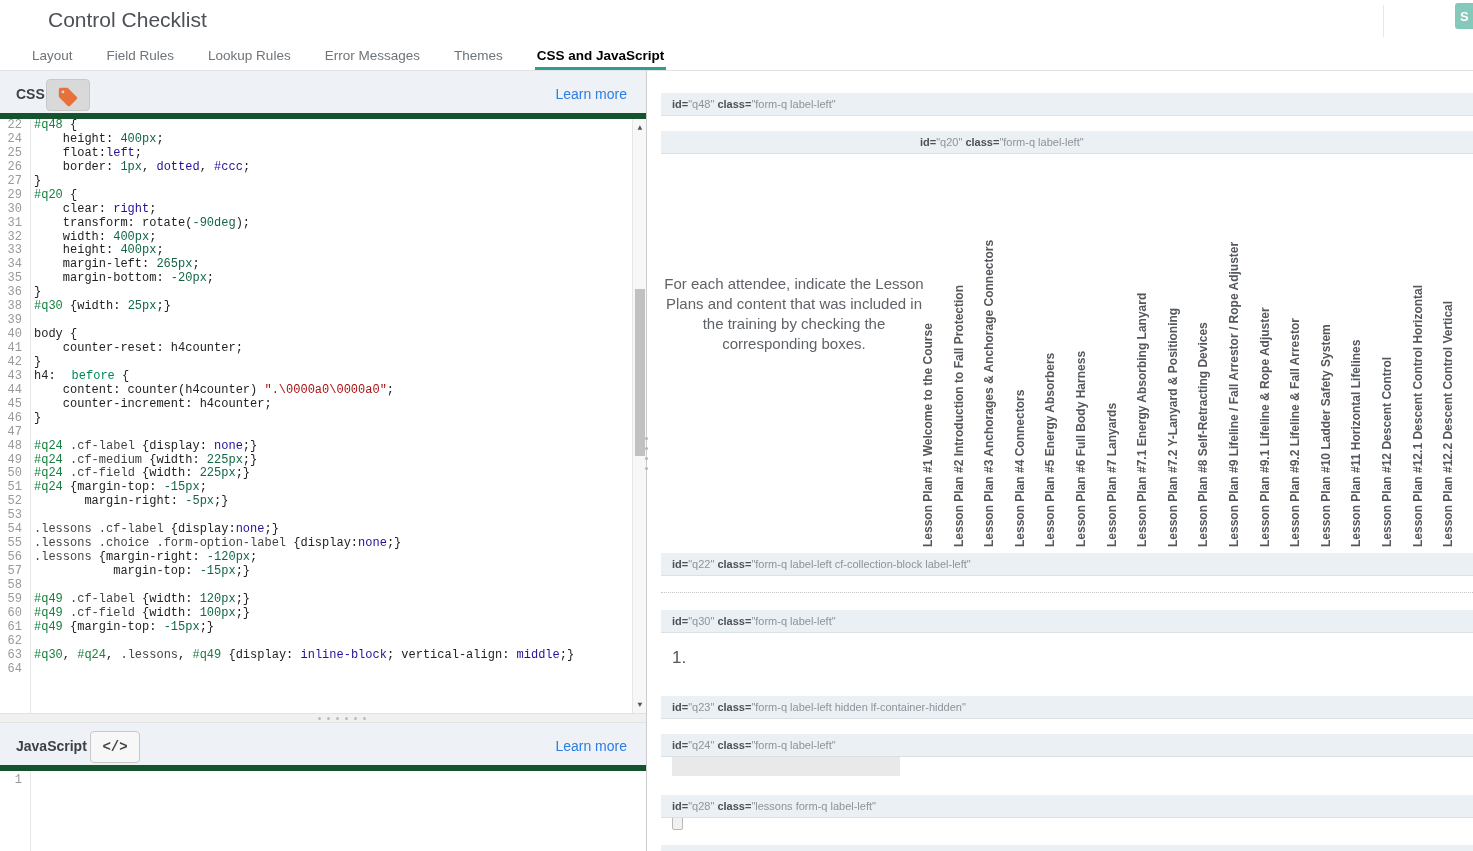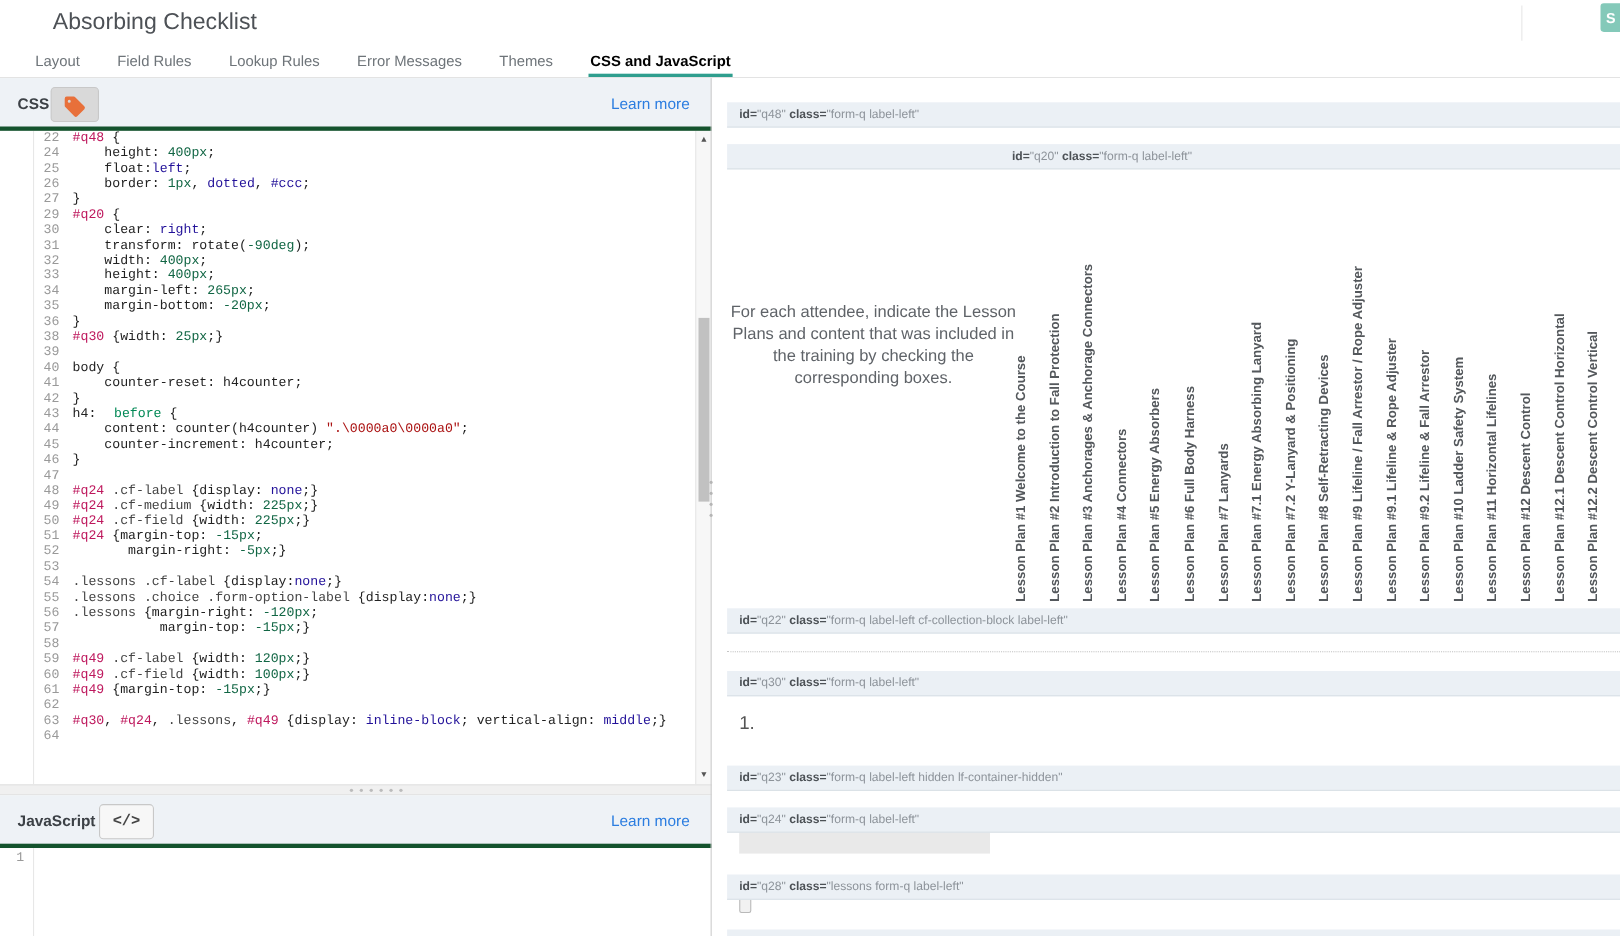--- a/index.html
+++ b/index.html
@@ -23,41 +23,41 @@
          white-space:nowrap; }
   .tab.active { color:#000000; font-weight:bold; border-bottom:3px solid #2f9e8e; }
 
   
   .left-pane { position:absolute; left:0; top:71px; width:647px; height:780px; background:#fff; }
   .pane-divider { position:absolute; left:646px; top:71px; width:1px; height:780px; background:#ccc; }
   .v-dots { position:absolute; left:642px; top:430px; width:9px; height:40px; }
   .v-dots i { display:block; width:3px; height:3px; border-radius:50%; background:#b5b5b5; margin:7px auto 0; }
 
   .panel-header { position:relative; width:100%; height:48px; background:#eef2f6;
-                  border-bottom:4px solid #14532d; }
+                  border-bottom:6px solid #14532d; }
   .panel-title { position:absolute; left:16px; top:15px; font-size:14px; font-weight:bold; color:#3c4146; }
   .icon-btn { position:absolute; top:8px; height:32px; border:1px solid #c8c8c8; border-radius:4px;
               cursor:pointer; }
   .tag-btn { left:46px; width:44px; background:#d9d9d9; }
   .tag-btn svg { display:block; margin:4px auto 0; }
   .code-btn { left:90px; width:50px; background:#f7f7f7; color:#444; font-size:14px; font-weight:bold;
               font-family:"Liberation Mono", monospace; }
   .learn-more { position:absolute; right:20px; top:15px; font-size:14px; color:#2b7de0;
                 text-decoration:none; cursor:pointer; }
 
   .editor { position:relative; width:100%; background:#fff; overflow:hidden;
             font-family:"Liberation Mono", monospace; font-size:12px; color:#222; }
   .css-editor { height:594px; }
   .js-editor  { height:81px; }
   .code-lines { position:relative; width:100%; height:100%; }
   .code-lines::before { content:""; position:absolute; left:30px; top:0; bottom:0; width:1px; background:#e7e7e7; }
-  .crow { height:13.95px; line-height:13.95px; white-space:pre; display:flex;margin-left:32px; }
+  .crow { height:13.95px; line-height:13.95px; white-space:pre; display:flex; }
   .ln   { display:inline-block; width:26px; text-align:right; padding-right:4px; color:#999; flex:none; }
   .code { padding-left:8px; }
-  .t-sel    { color:#be185d; }
+  .t-sel    { color:#15803d; }
   .t-qual   { color:#444444; }
   .t-num    { color:#116644; }
   .t-kw     { color:#221199; }
   .t-str    { color:#aa1111; }
   .t-pseudo { color:#008855;padding-left:16px; }
 
   .v-scrollbar { position:absolute; right:0; top:0; bottom:0; width:15px; background:#f7f7f7;
                  border-left:1px solid #e6e6e6; }
   .v-scrollbar .arrow { position:absolute; left:0; width:100%; text-align:center; font-size:8px; color:#555; }
   .v-scrollbar .up { top:4px; }
@@ -99,21 +99,21 @@
                border:none; }
   .q28-checkbox { position:absolute; left:24px; top:745px; width:11px; height:14px; background:#f1f1f1;
                   border:1px solid #b9b9b9; border-radius:2px; cursor:pointer; }
 </style>
 </head>
 <body>
 
 <div class="page">
 
   <div class="hdr">
-    <h1>Absorbing Checklist</h1>
+    <h1>Control Checklist</h1>
     <div class="hdr-sep"></div>
     <button class="save-btn">S</button>
   </div>
 
   <nav class="tab-bar">
       <div class="tab">Layout</div>
       <div class="tab">Field Rules</div>
       <div class="tab">Lookup Rules</div>
       <div class="tab">Error Messages</div>
       <div class="tab">Themes</div>

